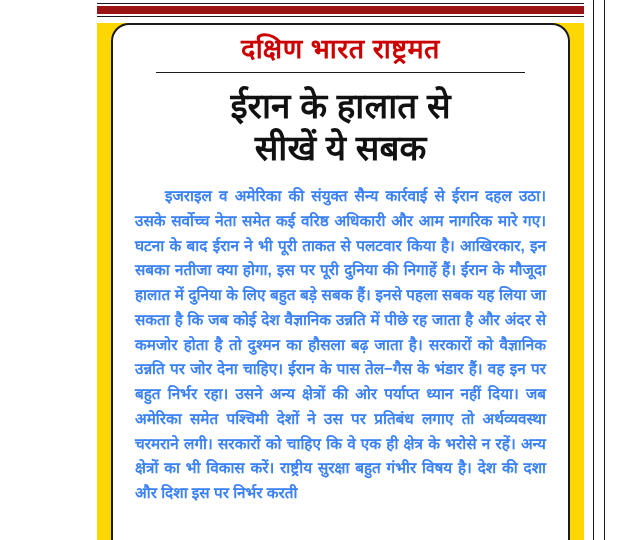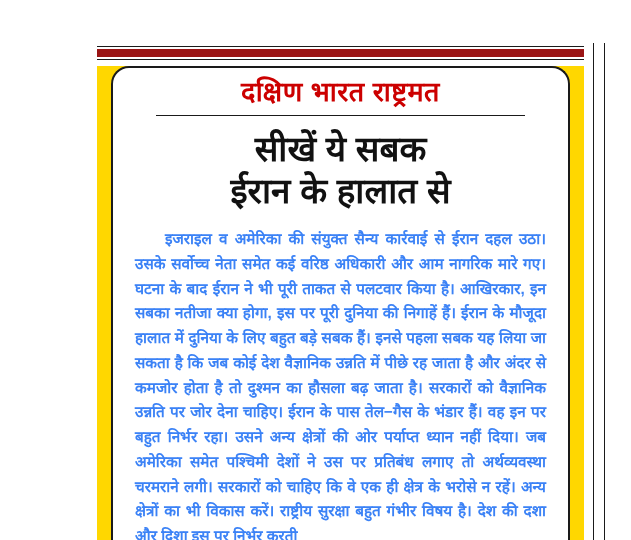--- a/index.html
+++ b/index.html
@@ -14,21 +14,20 @@
     font-family: "Liberation Sans", "DejaVu Sans", sans-serif;
     overflow: hidden;
     position: relative;
   }
 
   
   #newspaper-page {
     position: absolute;
     inset: 0;
     background: #ffffff;
-    margin-top: 43px;
   }
 
   
   .top-rule-band {
     position: absolute;
     left: 97px;
     top: 3px;
     width: 487px;
     height: 14px;
   }
@@ -150,22 +149,22 @@
 
   <div class="article-frame">
     <div class="article-inner">
 
       <div class="masthead">
         <div class="masthead-title">दक्षिण भारत राष्ट्रमत</div>
         <div class="masthead-underline"></div>
       </div>
 
       <div class="headline">
+        <span class="headline-line">ईरान के हालात से</span>
         <span class="headline-line">सीखें ये सबक</span>
-        <span class="headline-line">ईरान के हालात से</span>
       </div>
 
       <div class="article-body">इजराइल व अमेरिका की संयुक्त सैन्य कार्रवाई से ईरान दहल उठा। उसके सर्वोच्च नेता समेत कई वरिष्ठ अधिकारी और आम नागरिक मारे गए। घटना के बाद ईरान ने भी पूरी ताकत से पलटवार किया है। आखिरकार, इन सबका नतीजा क्या होगा, इस पर पूरी दुनिया की निगाहें हैं। ईरान के मौजूदा हालात में दुनिया के लिए बहुत बड़े सबक हैं। इनसे पहला सबक यह लिया जा सकता है कि जब कोई देश वैज्ञानिक उन्नति में पीछे रह जाता है और अंदर से कमजोर होता है तो दुश्मन का हौसला बढ़ जाता है। सरकारों को वैज्ञानिक उन्नति पर जोर देना चाहिए। ईरान के पास तेल−गैस के भंडार हैं। वह इन पर बहुत निर्भर रहा। उसने अन्य क्षेत्रों की ओर पर्याप्त ध्यान नहीं दिया। जब अमेरिका समेत पश्चिमी देशों ने उस पर प्रतिबंध लगाए तो अर्थव्यवस्था चरमराने लगी। सरकारों को चाहिए कि वे एक ही क्षेत्र के भरोसे न रहें। अन्य क्षेत्रों का भी विकास करें। राष्ट्रीय सुरक्षा बहुत गंभीर विषय है। देश की दशा और दिशा इस पर निर्भर करती</div>
 
     </div>
   </div>
 
   <div class="column-rule r1"></div>
   <div class="column-rule r2"></div>
 

